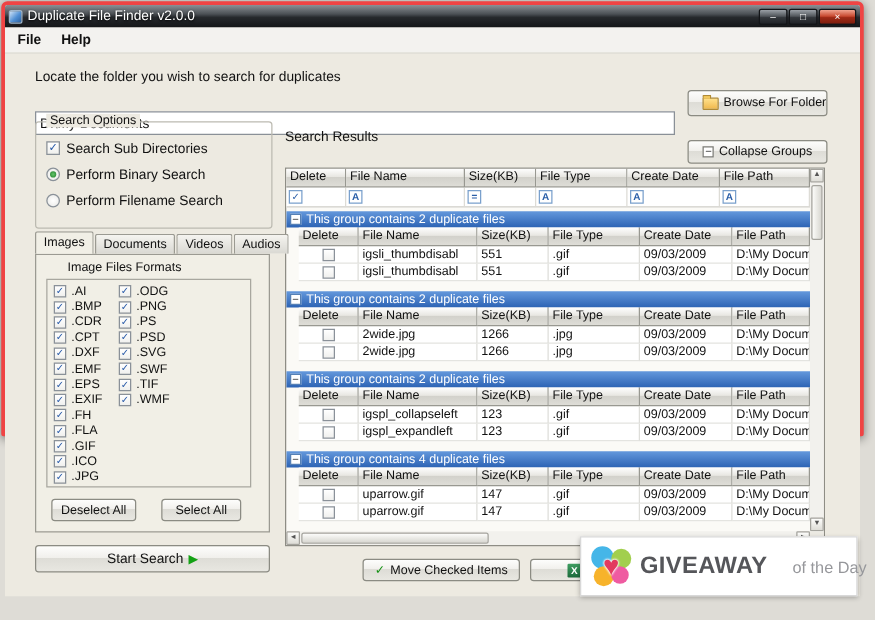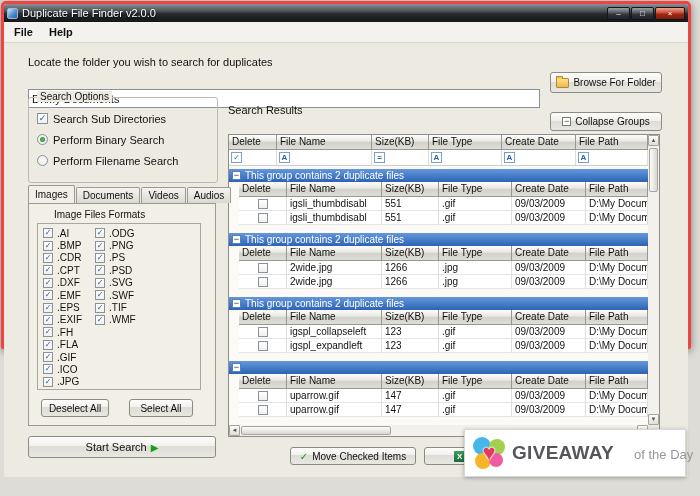--- a/index.html
+++ b/index.html
@@ -41,21 +41,21 @@
     position:absolute;box-sizing:border-box;display:flex;align-items:center;justify-content:center;gap:4px;
     border:1px solid #8b8b83;border-radius:3px;padding:0;
     background:linear-gradient(#fdfdfc,#f1f0ec 45%,#dddcd6 46%,#e8e7e1);
     font-family:inherit;font-size:10px;color:#111;cursor:default;white-space:nowrap;
   }
 
   
   .folder-label{position:absolute;left:24px;top:13px;font-size:11px;}
   .folder-input{position:absolute;left:24px;top:46px;width:512px;height:19px;box-sizing:border-box;
     border:1px solid #8a9097;background:#fff;font-family:inherit;font-size:11px;padding:0 3px;color:#111;}
-  .browse-btn{left:546px;top:29px;width:112px;height:21px;}
+  .browse-btn{left:546px;top:29px;width:112px;height:21px;justify-content:flex-end;}
   .folder-ico{width:13px;height:10px;flex:0 0 auto;position:relative;
     background:linear-gradient(#ffe08a,#f0b94e);border:1px solid #b08a35;border-radius:1px;box-sizing:border-box;}
   .folder-ico::before{content:"";position:absolute;left:-1px;top:-3px;width:5px;height:2px;
     background:#f3c95e;border:1px solid #b08a35;border-bottom:none;border-radius:1px 1px 0 0;}
 
   
   .groupbox{position:absolute;left:24px;top:54px;width:188px;height:84px;
     border:1px solid #bcbab1;border-radius:3px;}
   .groupbox-title{position:absolute;left:8px;top:-7px;background:#edeae1;padding:0 3px;font-size:10px;}
   .opt-rows{position:absolute;left:8px;top:10px;right:4px;}
@@ -455,20 +455,21 @@
                   <div class="dcell c2">123</div>
                   <div class="dcell c3">.gif</div>
                   <div class="dcell c4">09/03/2009</div>
                   <div class="dcell c5">D:\My Docume</div>
                 </div>
               </div>
             </div>
             <div class="group">
               <div class="gbar">
                 <div class="gminus">−</div>
+                <div class="gbar-label">This group contains 4 duplicate files</div>
               </div>
               <div class="child">
                 <div class="g-header">
                   <div class="hcell c0">Delete</div>
                   <div class="hcell c1">File Name</div>
                   <div class="hcell c2">Size(KB)</div>
                   <div class="hcell c3">File Type</div>
                   <div class="hcell c4">Create Date</div>
                   <div class="hcell c5">File Path</div>
                 </div>

